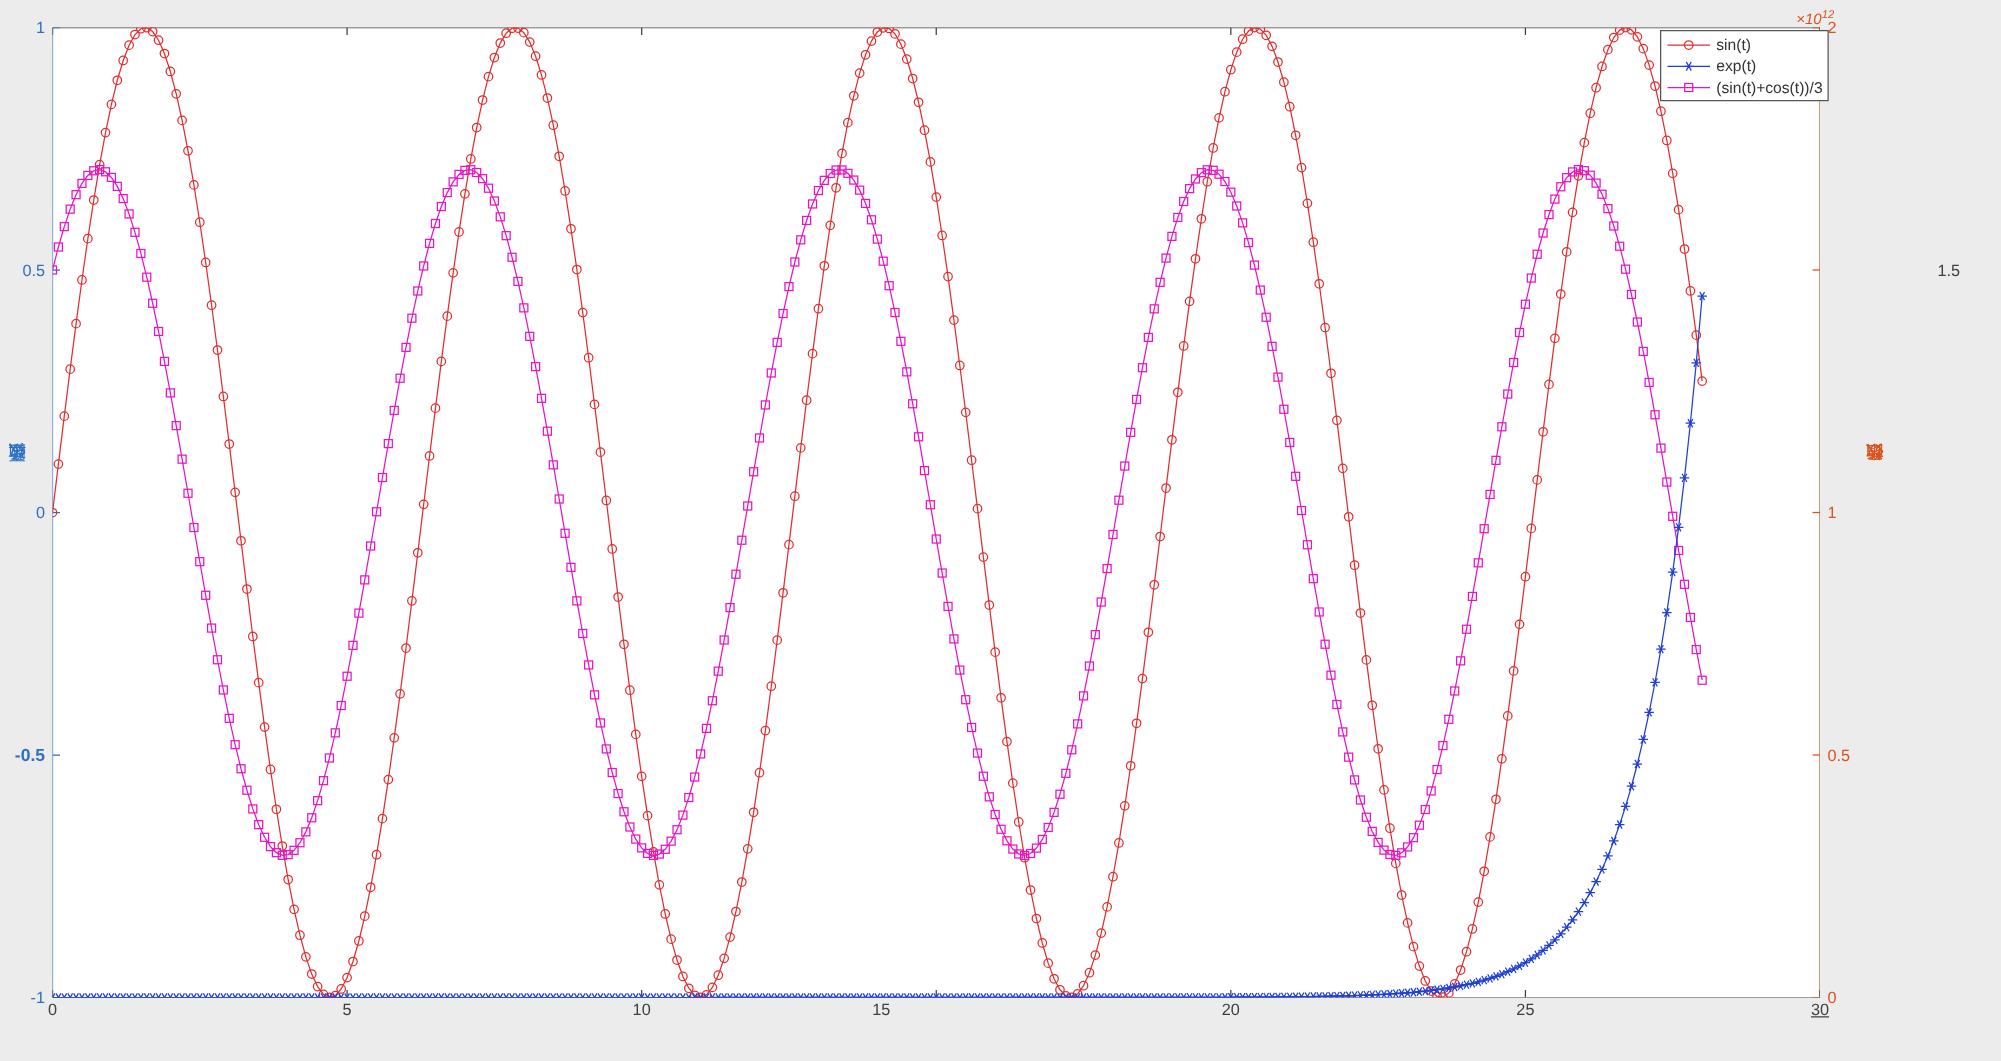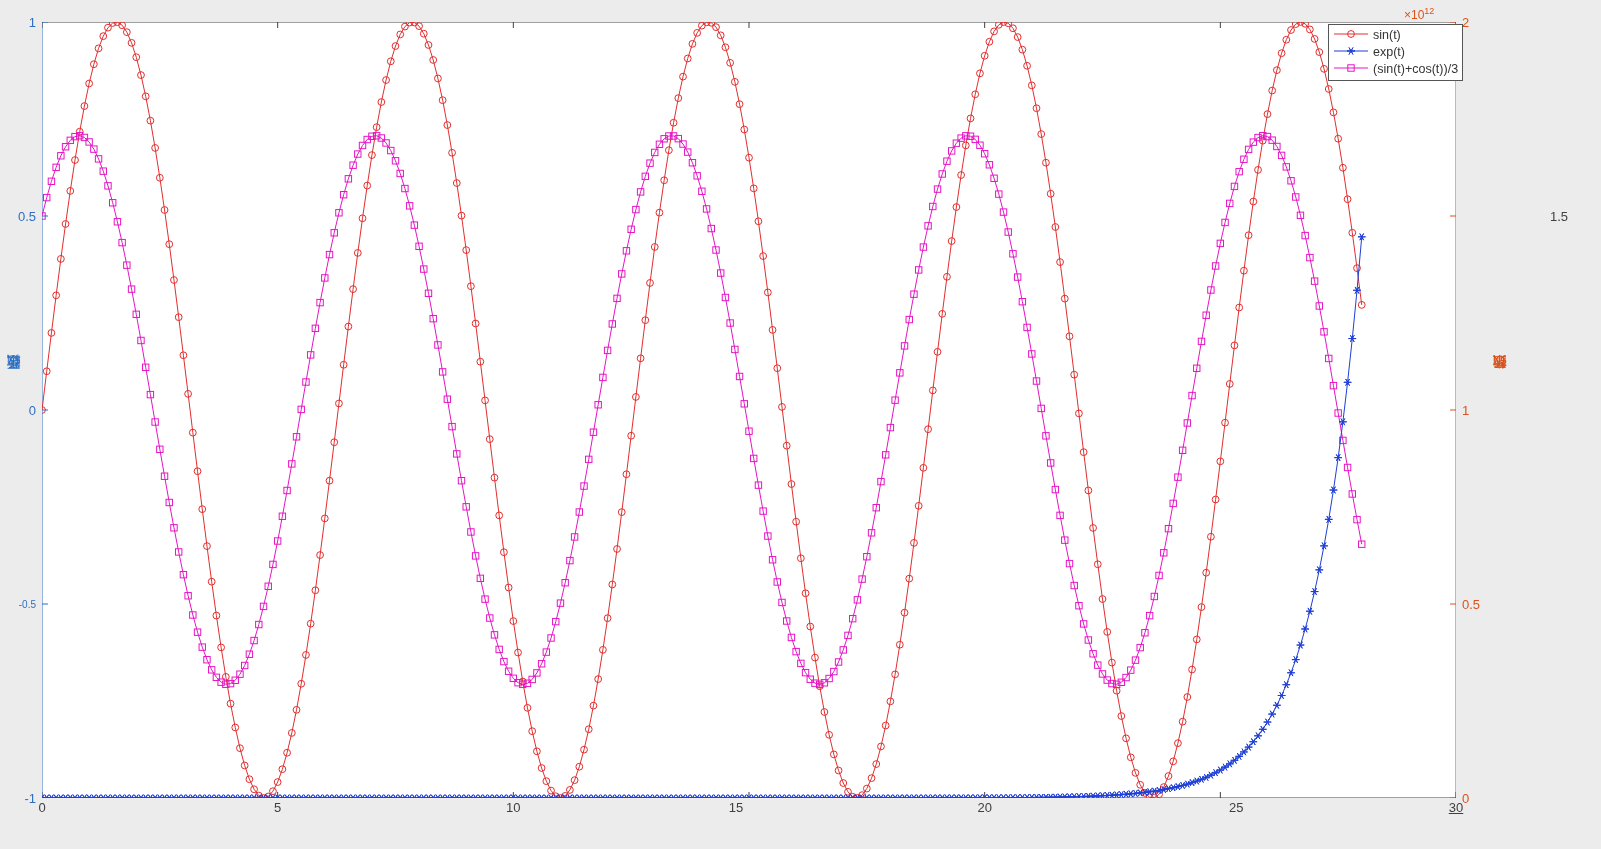--- a/index.html
+++ b/index.html
@@ -46,20 +46,21 @@
   .legend {
     position: absolute;
     background: #fff;
     border: 1px solid #555;
     padding: 2px 4px;
     font-size: 12.5px;
     line-height: 16px;
   }
   .legend-row {
     display: flex;
+    align-items: center;
     height: 17px;
   }
   .legend-swatch {
     width: 36px;
     height: 14px;
     margin-right: 4px;
     flex: 0 0 auto;
   }
   svg { display: block; }
 </style>
@@ -948,45 +949,45 @@
         <path d="M1311.22,268.2525269465318L1318.82,268.2525269465318M1313.12,264.96163041215095L1316.92,271.5434234809127M1316.92,264.96163041215095L1313.12,271.5434234809127M1318.82,268.2525269465318L1311.22,268.2525269465318M1316.92,271.5434234809127L1313.12,264.96163041215095M1313.12,271.5434234809127L1316.92,264.96163041215095"></path>
         <path d="M1315.9333333333334,214.85225905490768L1323.5333333333333,214.85225905490768M1317.8333333333333,211.5613625205268L1321.6333333333334,218.14315558928854M1321.6333333333334,211.5613625205268L1317.8333333333333,218.14315558928854M1323.5333333333333,214.85225905490768L1315.9333333333334,214.85225905490768M1321.6333333333334,218.14315558928854L1317.8333333333333,211.5613625205268M1317.8333333333333,218.14315558928854L1321.6333333333334,211.5613625205268"></path>
       </g>
     </svg>
 </div>
 
 <div id="ylabel-left" class="ylabel-left" style="left: 4px; top: 380px;">正弦函数</div>
 
 <div id="ylabel-right" class="ylabel-right" style="left: 1490px; top: 380px;">指数函数</div>
 
-<div id="exp-label" class="exp-label" style="left: 1404px; top: 6px;">
+<div id="exp-label" class="exp-label" style="left: 1437px; top: 6px; font-style: italic;">
   ×10<sup>12</sup>
 </div>
 
 <div id="left-ticks">
     <div style="position: absolute; left: 36px; top: 798px; transform: translate(-100%, -50%); color: rgb(46, 111, 194); font-size: 13px;">-1</div>
-    <div style="position: absolute; left: 36px; top: 604px; transform: translate(-100%, -50%); color: rgb(46, 111, 194); font-size: 10px;">-0.5</div>
+    <div style="position: absolute; left: 36px; top: 604px; transform: translate(-100%, -50%); color: rgb(46, 111, 194); font-size: 14px; font-weight: bold;">-0.5</div>
     <div style="position: absolute; left: 36px; top: 410px; transform: translate(-100%, -50%); color: rgb(46, 111, 194); font-size: 13px;">0</div>
     <div style="position: absolute; left: 36px; top: 216px; transform: translate(-100%, -50%); color: rgb(46, 111, 194); font-size: 13px;">0.5</div>
     <div style="position: absolute; left: 36px; top: 22px; transform: translate(-100%, -50%); color: rgb(46, 111, 194); font-size: 13px;">1</div>
   </div>
 <div id="right-ticks">
     <div style="position: absolute; left: 1462px; top: 798px; transform: translateY(-50%); color: rgb(217, 83, 30); font-size: 13px;">0</div>
     <div style="position: absolute; left: 1462px; top: 604px; transform: translateY(-50%); color: rgb(217, 83, 30); font-size: 13px;">0.5</div>
     <div style="position: absolute; left: 1462px; top: 410px; transform: translateY(-50%); color: rgb(217, 83, 30); font-size: 13px;">1</div>
     <div style="position: absolute; left: 1550px; top: 216px; transform: translateY(-50%); color: #404040; font-size: 13px;">1.5</div>
     <div style="position: absolute; left: 1462px; top: 22px; transform: translateY(-50%); color: rgb(217, 83, 30); font-size: 13px;">2</div>
   </div>
 <div id="bottom-ticks">
     <div class="tick-label-bottom" style="left: 42px; top: 800px;">0</div>
     <div class="tick-label-bottom" style="left: 277.667px; top: 800px;">5</div>
     <div class="tick-label-bottom" style="left: 513.333px; top: 800px; text-align: center;">10</div>
-    <div class="tick-label-bottom" style="left: 736px; top: 800px;">15</div>
+    <div class="tick-label-bottom" style="left: 705px; top: 800px;">15</div>
     <div class="tick-label-bottom" style="left: 984.667px; top: 800px; text-align: right;">20</div>
-    <div class="tick-label-bottom" style="left: 1220.33px; top: 800px; margin-left: 16px;">25</div>
+    <div class="tick-label-bottom" style="left: 1220.33px; top: 800px;">25</div>
     <div class="tick-label-bottom" style="left: 1456px; top: 800px; text-decoration: underline;">30</div>
   </div>
 
 <div id="legend" class="legend" style="left: 1328px; top: 24px;">
   <div class="legend-row">
     <svg class="legend-swatch" id="sw0" viewBox="0 0 36 14">
         <line x1="1" y1="7" x2="35" y2="7" stroke="#E22E2E"></line>
         <circle cx="18" cy="7" r="3.4" stroke="#E22E2E" fill="none"></circle>
       </svg>
     <span>sin(t)</span>

